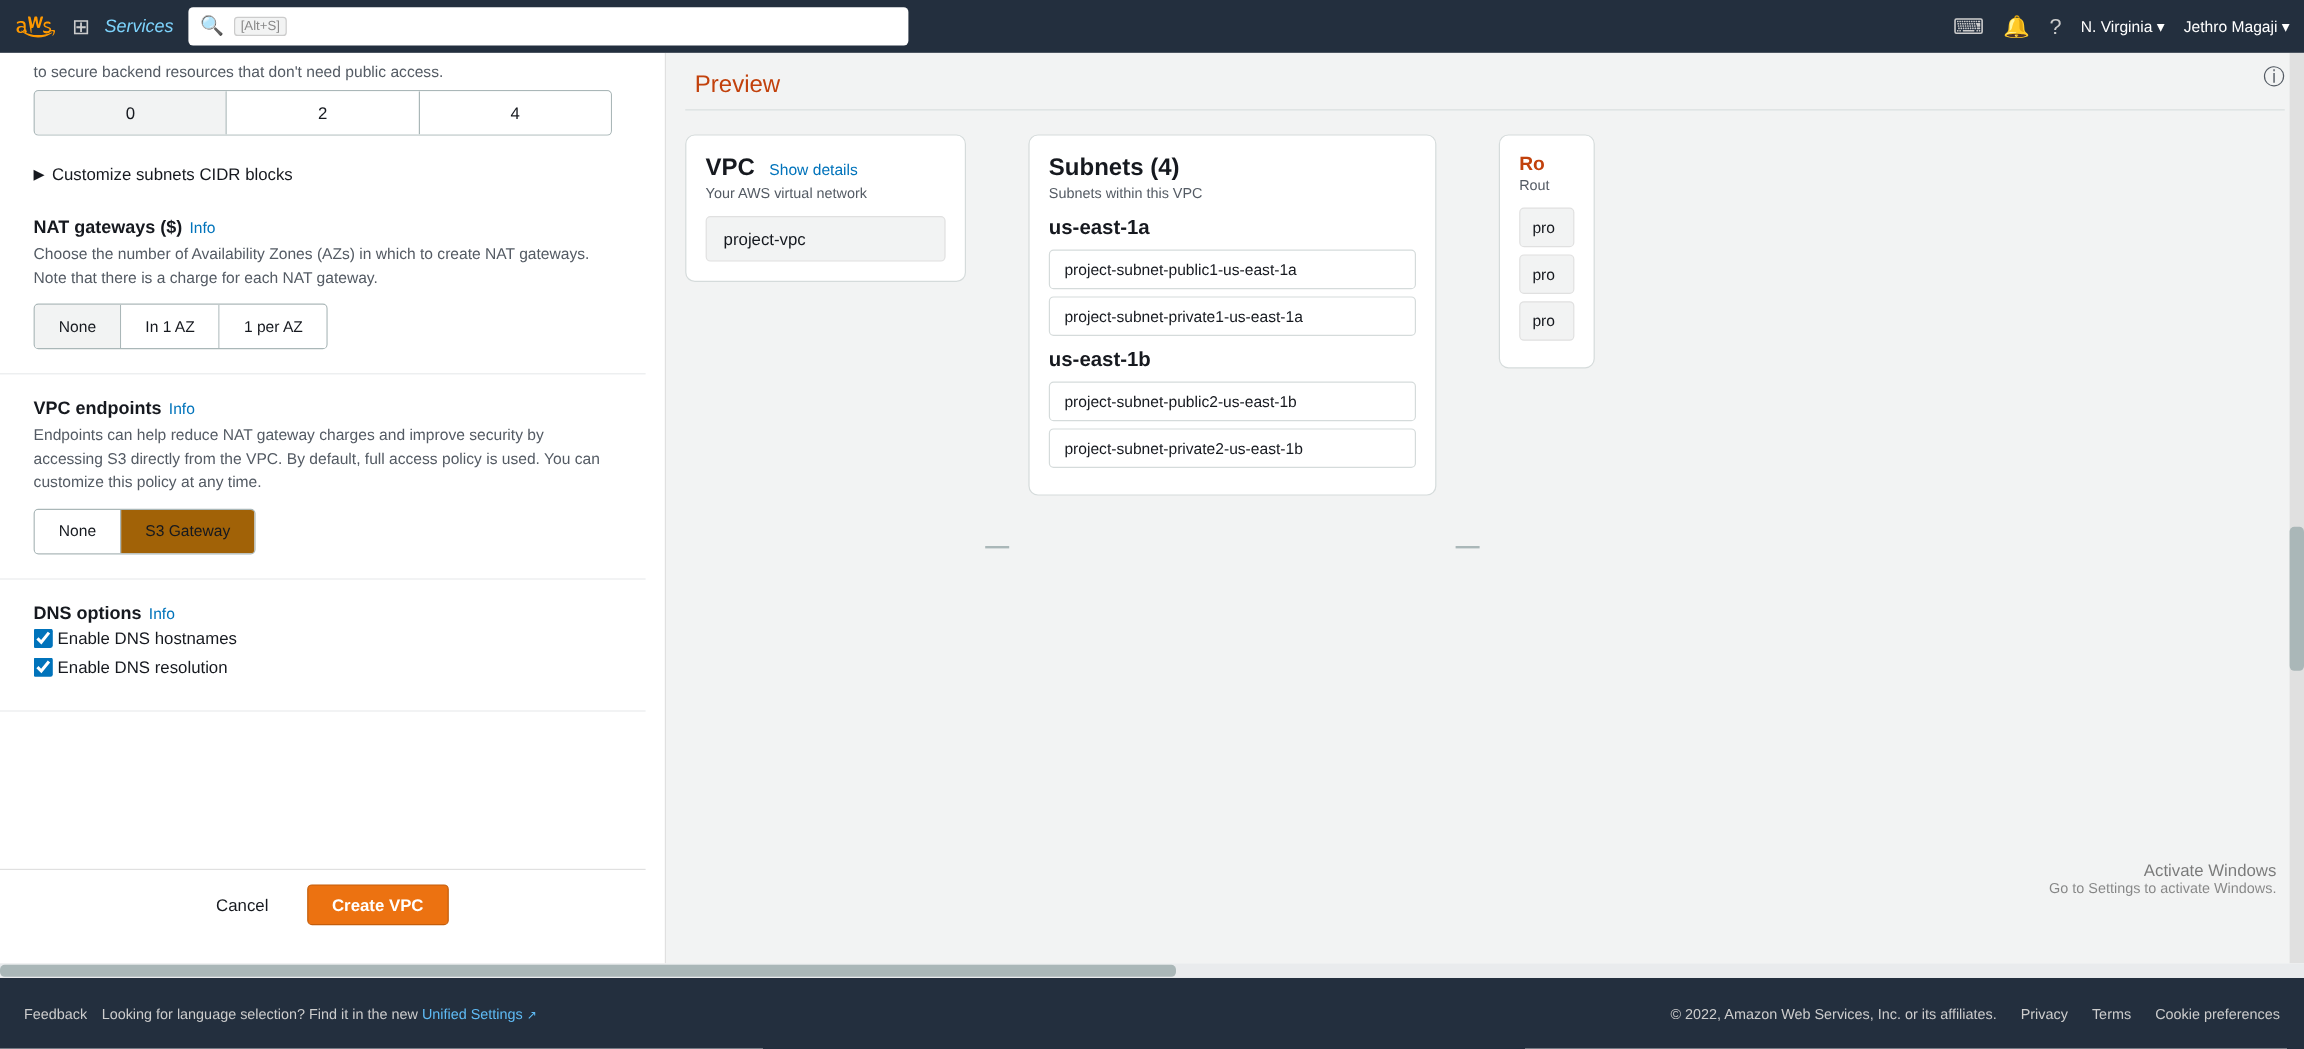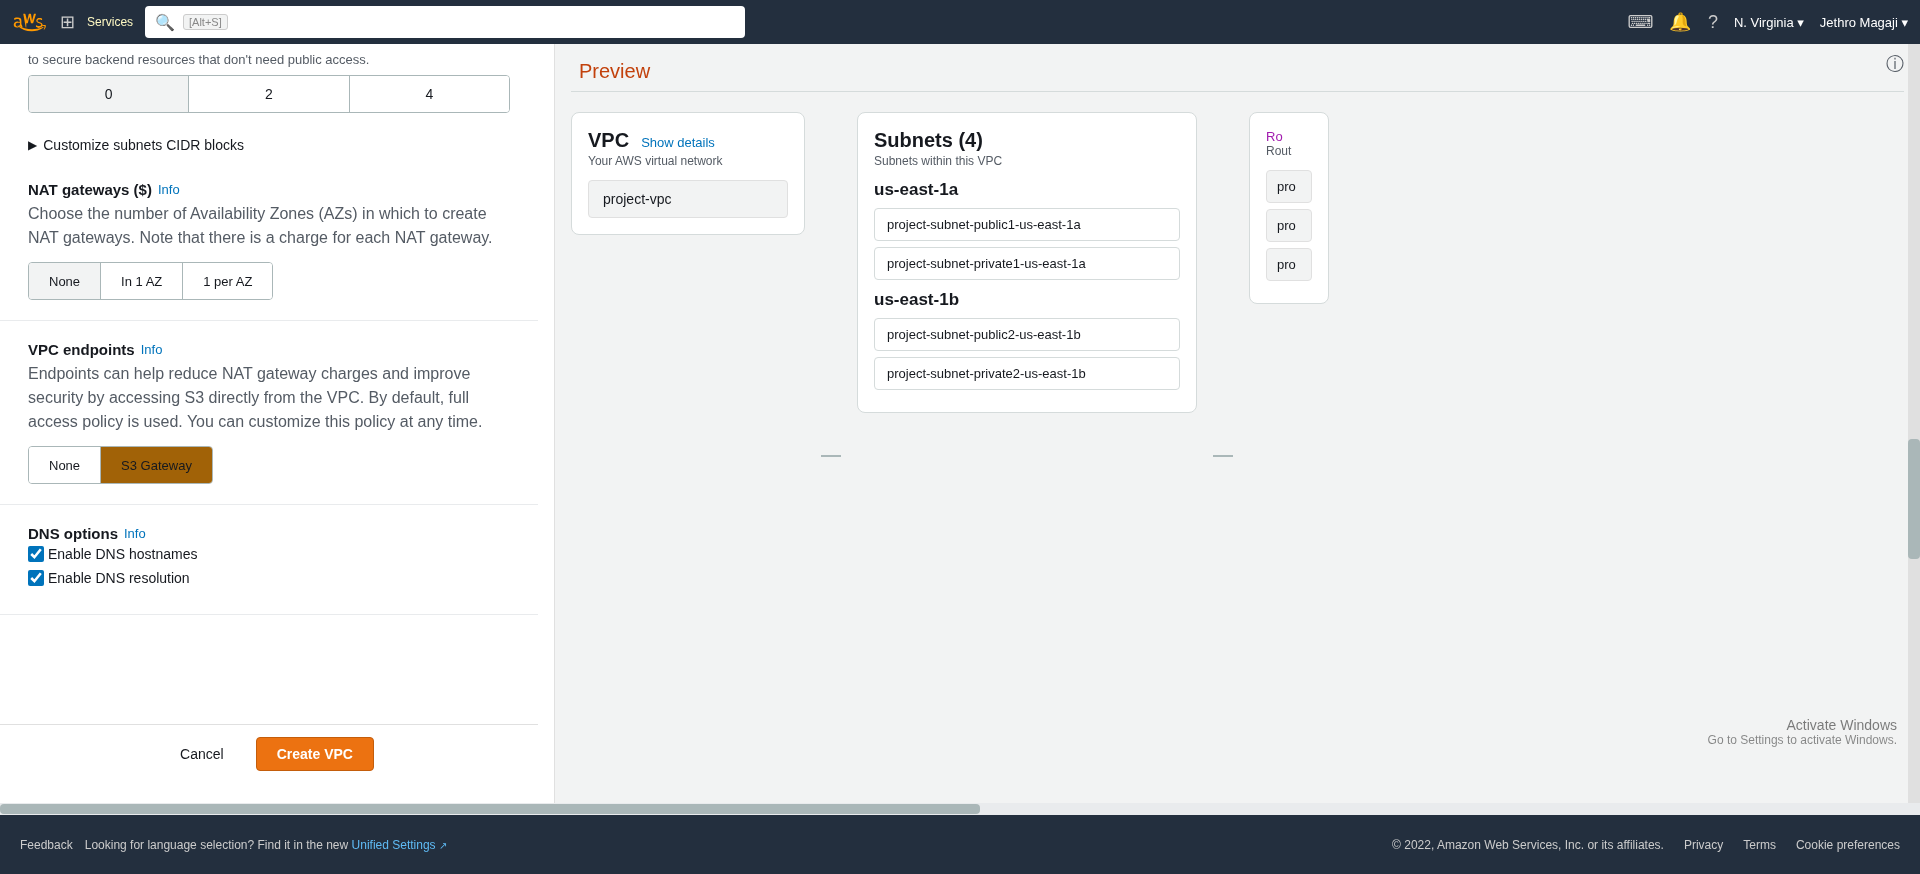--- a/index.html
+++ b/index.html
@@ -22,25 +22,26 @@
       display: flex; align-items: center; justify-content: center;
     }
     .aws-logo svg { width: 36px; height: 28px; }
     .nav-grid-icon {
       color: #ccc;
       font-size: 18px;
       cursor: pointer;
       display: flex; align-items: center;
     }
     .nav-services {
-      color: #fef9c3;
-      font-size: 12px;
+      color: #7dd3fc;
+      font-size: 15px;
       font-weight: 500;
       cursor: pointer;
       white-space: nowrap;
+      font-style: italic;
     }
     .search-bar {
       flex: 1;
       max-width: 600px;
       display: flex;
       align-items: center;
       background: #fff;
       border-radius: 4px;
       padding: 0 10px;
       height: 32px;
@@ -144,21 +145,21 @@
       gap: 6px;
       margin-bottom: 4px;
     }
     .info-link {
       color: #0073bb;
       font-size: 13px;
       cursor: pointer;
       font-weight: 400;
     }
     .section-desc {
-      font-size: 16px;
+      font-size: 13px;
       color: #545b64;
       line-height: 1.5;
       margin-bottom: 12px;
     }
 
     
     .toggle-group {
       display: flex;
       border: 1px solid #aab7b8;
       border-radius: 4px;
@@ -325,23 +326,23 @@
       padding: 8px 12px;
       font-size: 13px;
       color: #16191f;
       margin-bottom: 6px;
     }
     .route-box {
       min-width: 120px;
       overflow: hidden;
     }
     .route-title {
-      font-size: 13px;
-      font-weight: 400;
-      color: #a21caf;
+      font-size: 16px;
+      font-weight: 700;
+      color: #c2410c;
     }
     .route-subtitle {
       font-size: 12px;
       color: #545b64;
       margin-bottom: 12px;
     }
     .route-item {
       background: #f2f3f3;
       border: 1px solid #e0e0e0;
       border-radius: 4px;

